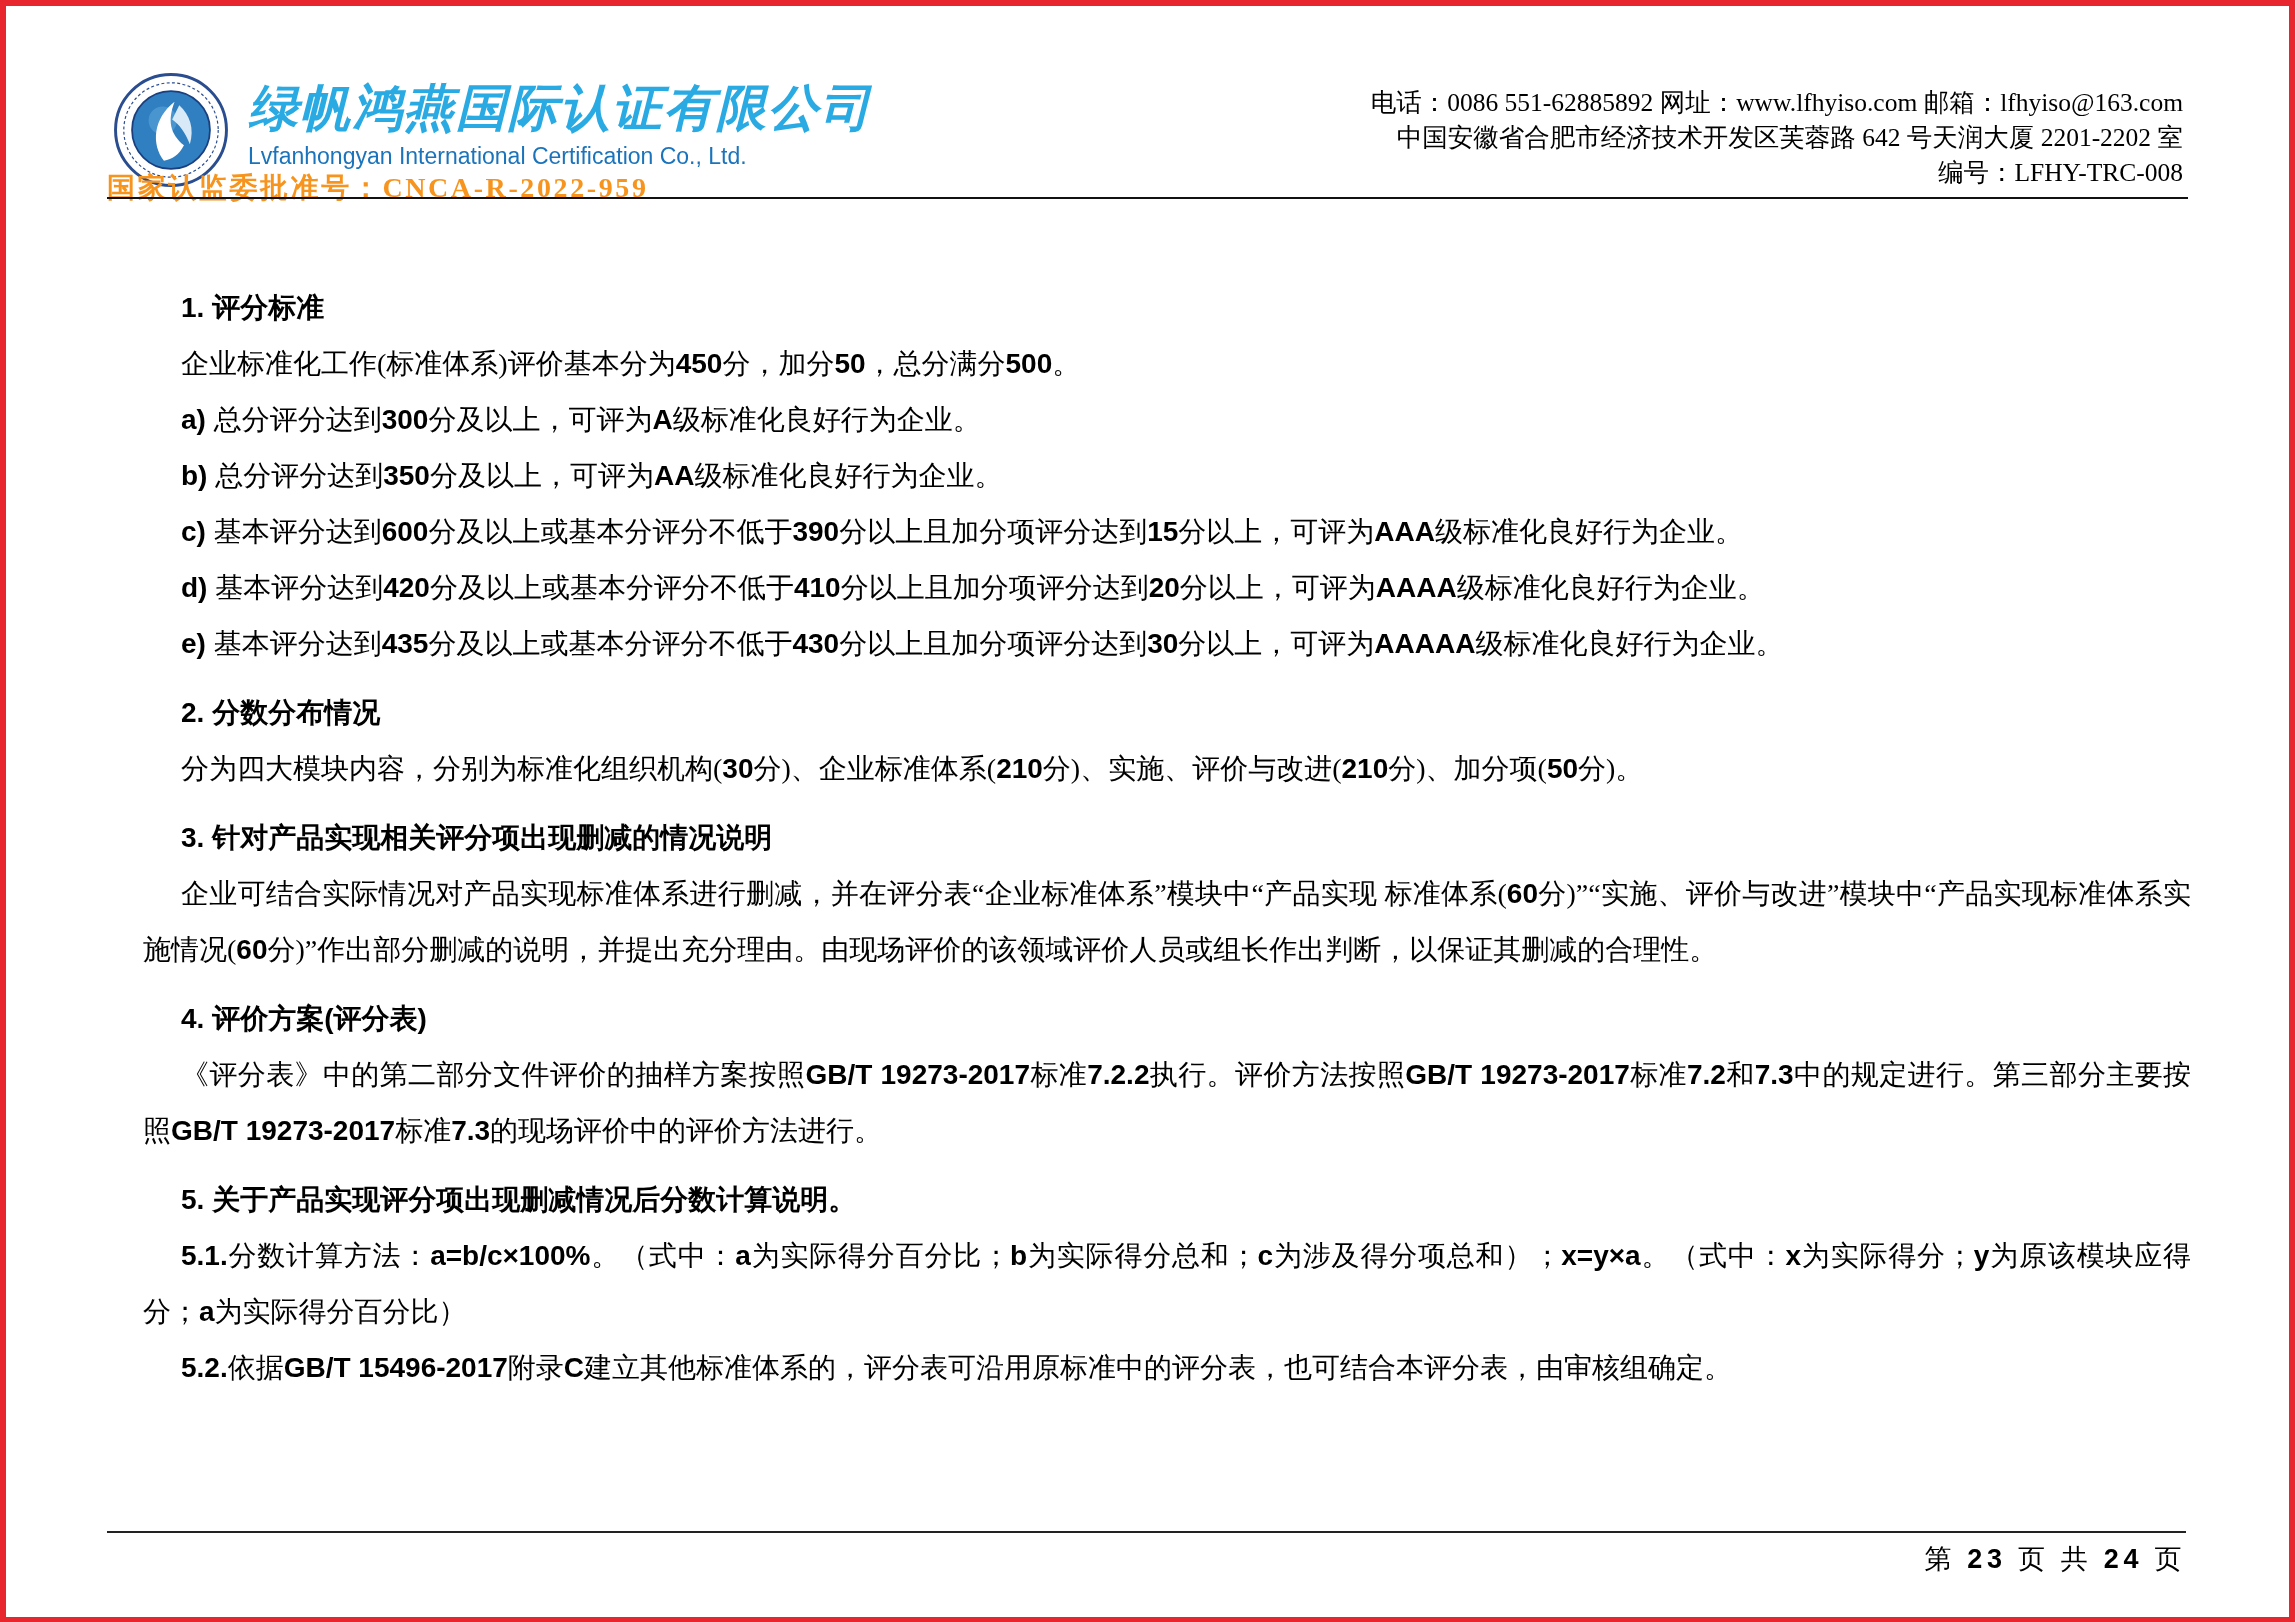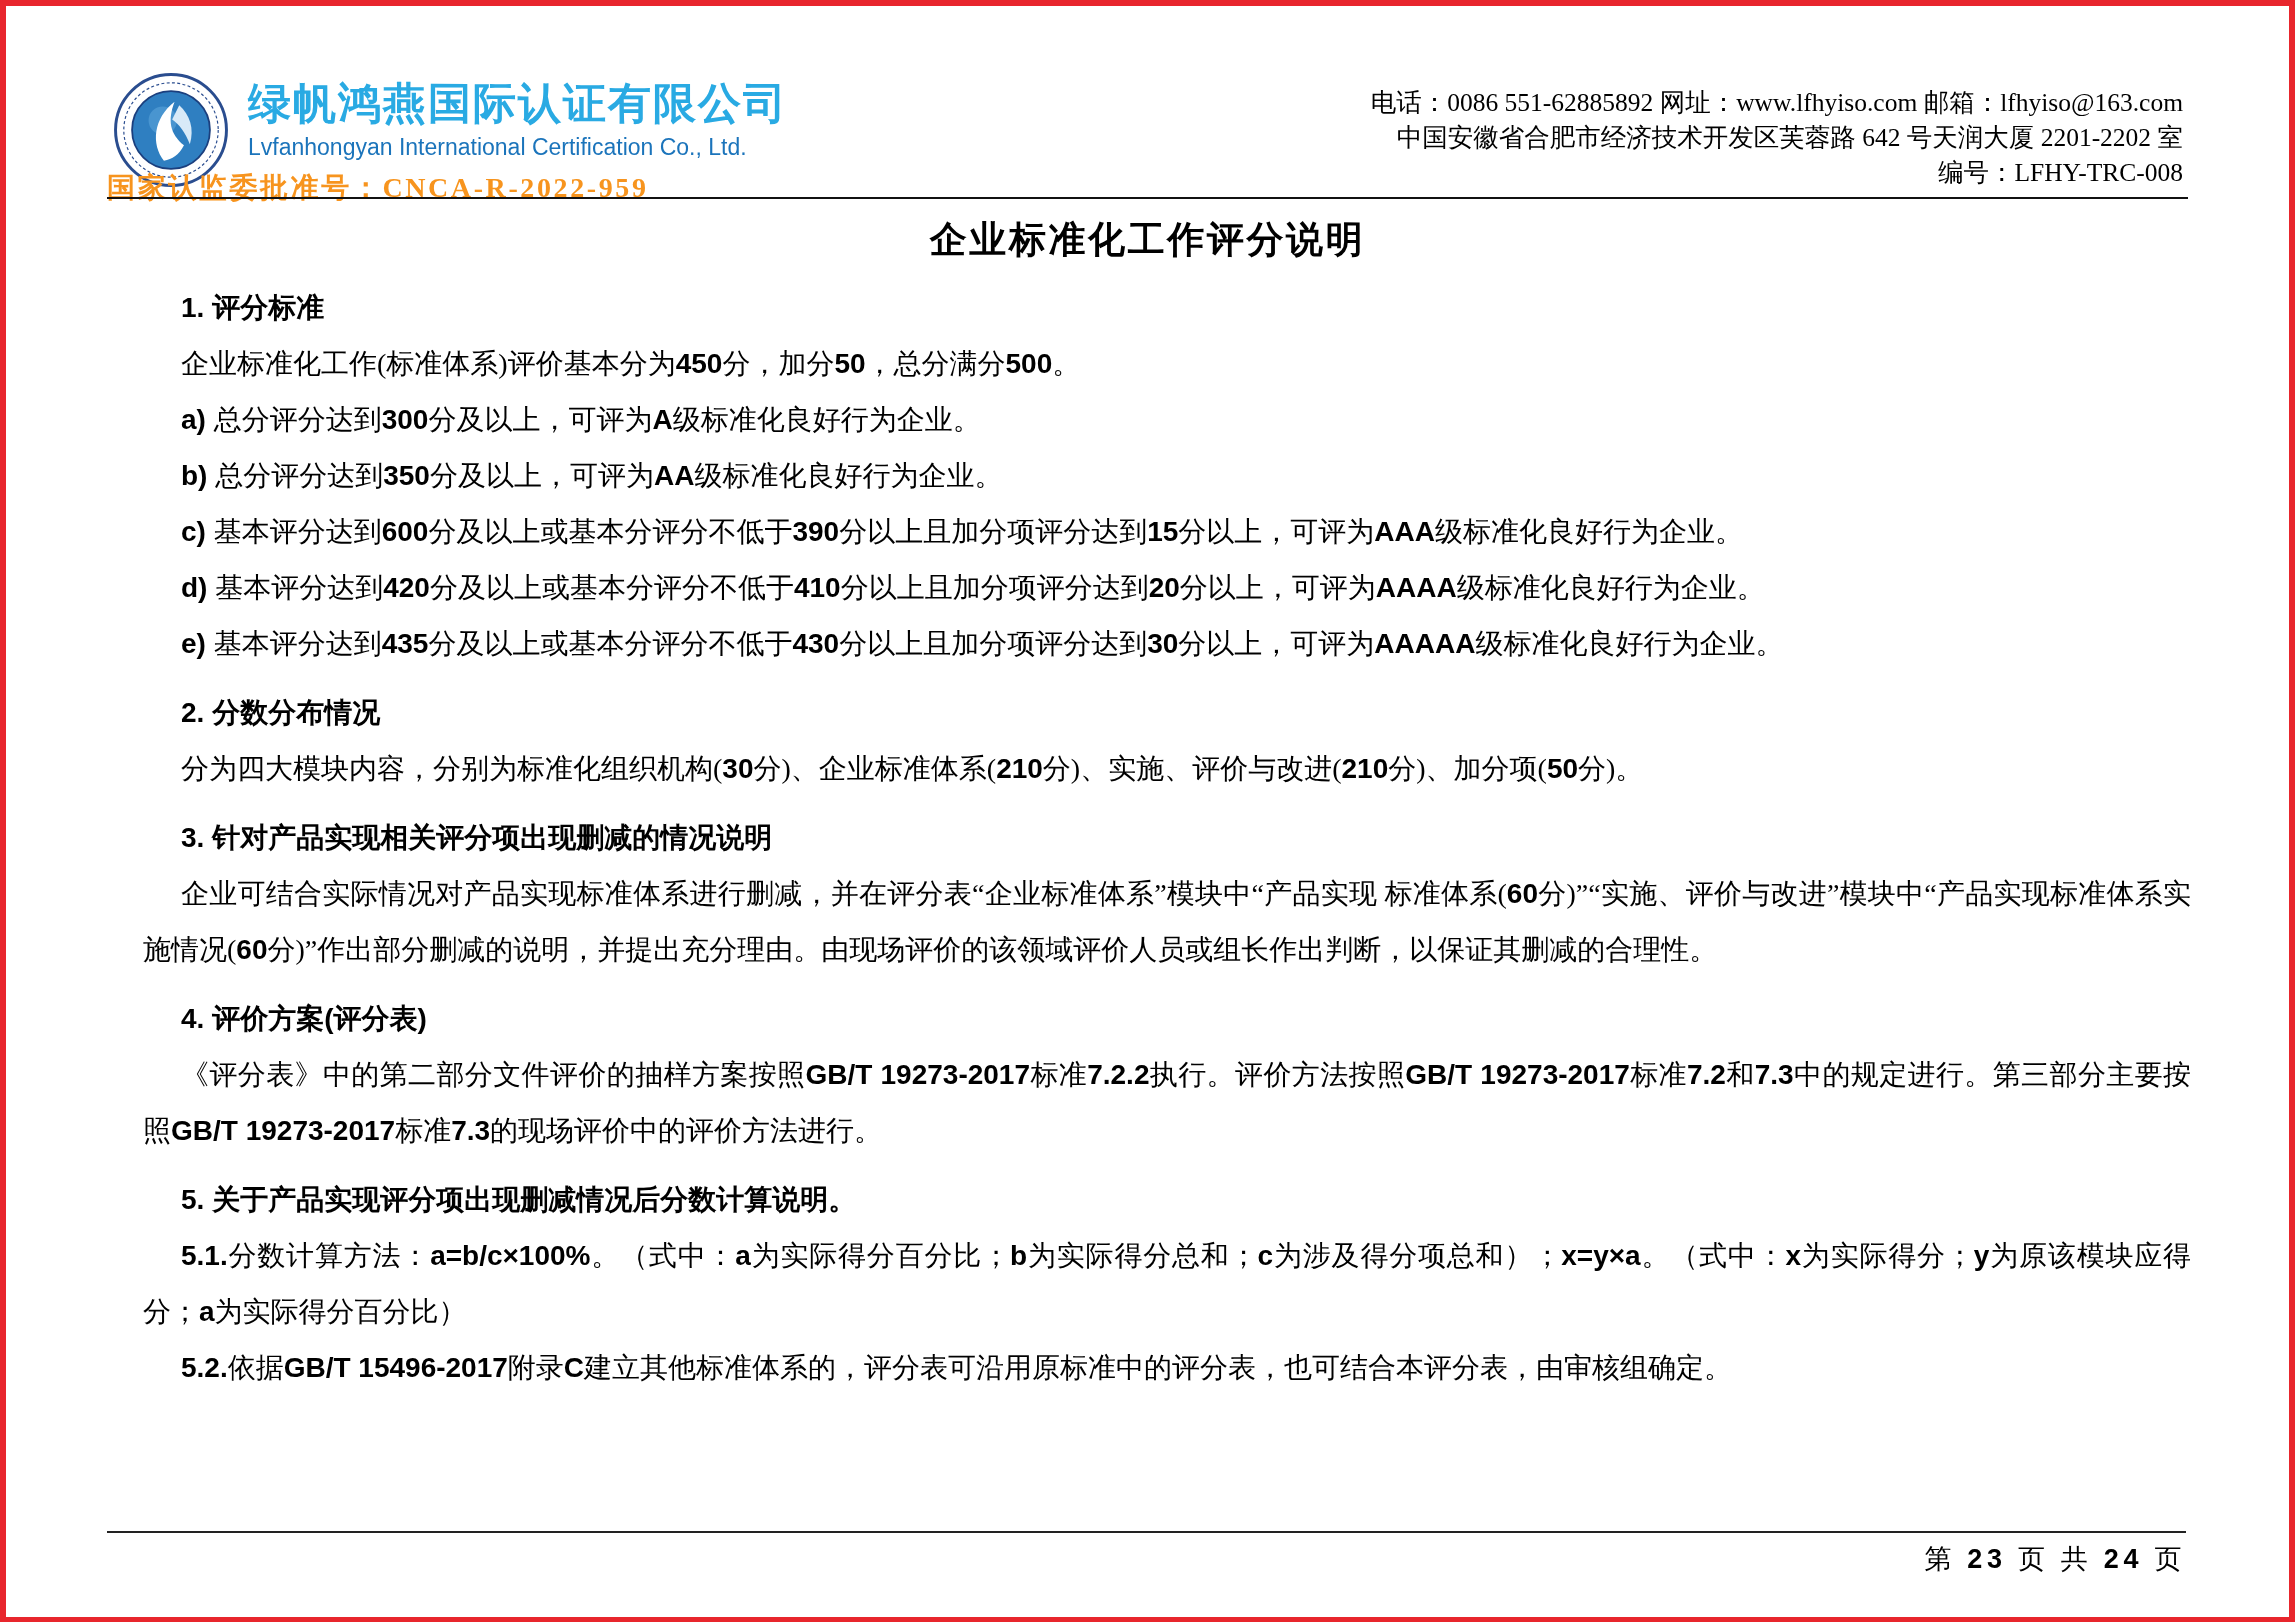--- a/index.html
+++ b/index.html
@@ -12,22 +12,23 @@
     font-family:"Liberation Serif","DejaVu Serif",serif;
     color:var(--text_black,#000);
     overflow:hidden;
   }
   
   .header{position:absolute;left:101px;right:101px;top:65px;height:131px;}
   .logo{position:absolute;left:5.2px;top:0;width:118px;height:118px;}
   .company-block{position:absolute;left:141px;top:3.9px;white-space:nowrap;}
   .company-cn{
     font-family:"Liberation Sans","DejaVu Sans",sans-serif;
-    font-weight:bold;font-size:43px;letter-spacing:2px;
+    font-weight:bold;font-size:50px;letter-spacing:2px;
     color:var(--company_cn_blue,#29aae3);
+    font-style:italic;
   }
   .company-en{
     font-family:"Liberation Sans","DejaVu Sans",sans-serif;
     font-size:23px;margin-top:1px;
     color:var(--company_en_blue,#1b74bb);
   }
   .approval{
     position:absolute;left:0;top:98px;white-space:nowrap;
     font-family:Liberation Serif, serif;
     font-weight:bold;font-size:28px;letter-spacing:2.6px;
@@ -70,21 +71,20 @@
     </div>
     <div class="approval">国家认监委批准号：CNCA-R-2022-959</div>
     <div class="contact">
       <div>电话：0086 551-62885892 网址：www.lfhyiso.com 邮箱：lfhyiso@163.com</div>
       <div>中国安徽省合肥市经济技术开发区芙蓉路 642 号天润大厦 2201-2202 室</div>
       <div>编号：LFHY-TRC-008</div>
     </div>
   </div>
   <div class="header-rule"></div>
 
-  <div class="doc-title">企业标准化工作评分说明</div>
 
   <div class="content">
     <div class="sec-h"><span class="b">1. 评分标准</span></div>
     <div class="para"><span>企业标准化工作(标准体系)评价基本分为</span><span class="b">450</span><span>分，加分</span><span class="b">50</span><span>，总分满分</span><span class="b">500</span><span>。</span></div>
     <div class="para"><span class="b">a) </span><span>总分评分达到</span><span class="b">300</span><span>分及以上，可评为</span><span class="b">A</span><span>级标准化良好行为企业。</span></div>
     <div class="para"><span class="b">b) </span><span>总分评分达到</span><span class="b">350</span><span>分及以上，可评为</span><span class="b">AA</span><span>级标准化良好行为企业。</span></div>
     <div class="para"><span class="b">c) </span><span>基本评分达到</span><span class="b">600</span><span>分及以上或基本分评分不低于</span><span class="b">390</span><span>分以上且加分项评分达到</span><span class="b">15</span><span>分以上，可评为</span><span class="b">AAA</span><span>级标准化良好行为企业。</span></div>
     <div class="para"><span class="b">d) </span><span>基本评分达到</span><span class="b">420</span><span>分及以上或基本分评分不低于</span><span class="b">410</span><span>分以上且加分项评分达到</span><span class="b">20</span><span>分以上，可评为</span><span class="b">AAAA</span><span>级标准化良好行为企业。</span></div>
     <div class="para"><span class="b">e) </span><span>基本评分达到</span><span class="b">435</span><span>分及以上或基本分评分不低于</span><span class="b">430</span><span>分以上且加分项评分达到</span><span class="b">30</span><span>分以上，可评为</span><span class="b">AAAAA</span><span>级标准化良好行为企业。</span></div>
     <div class="sec-h"><span class="b">2. 分数分布情况</span></div>

